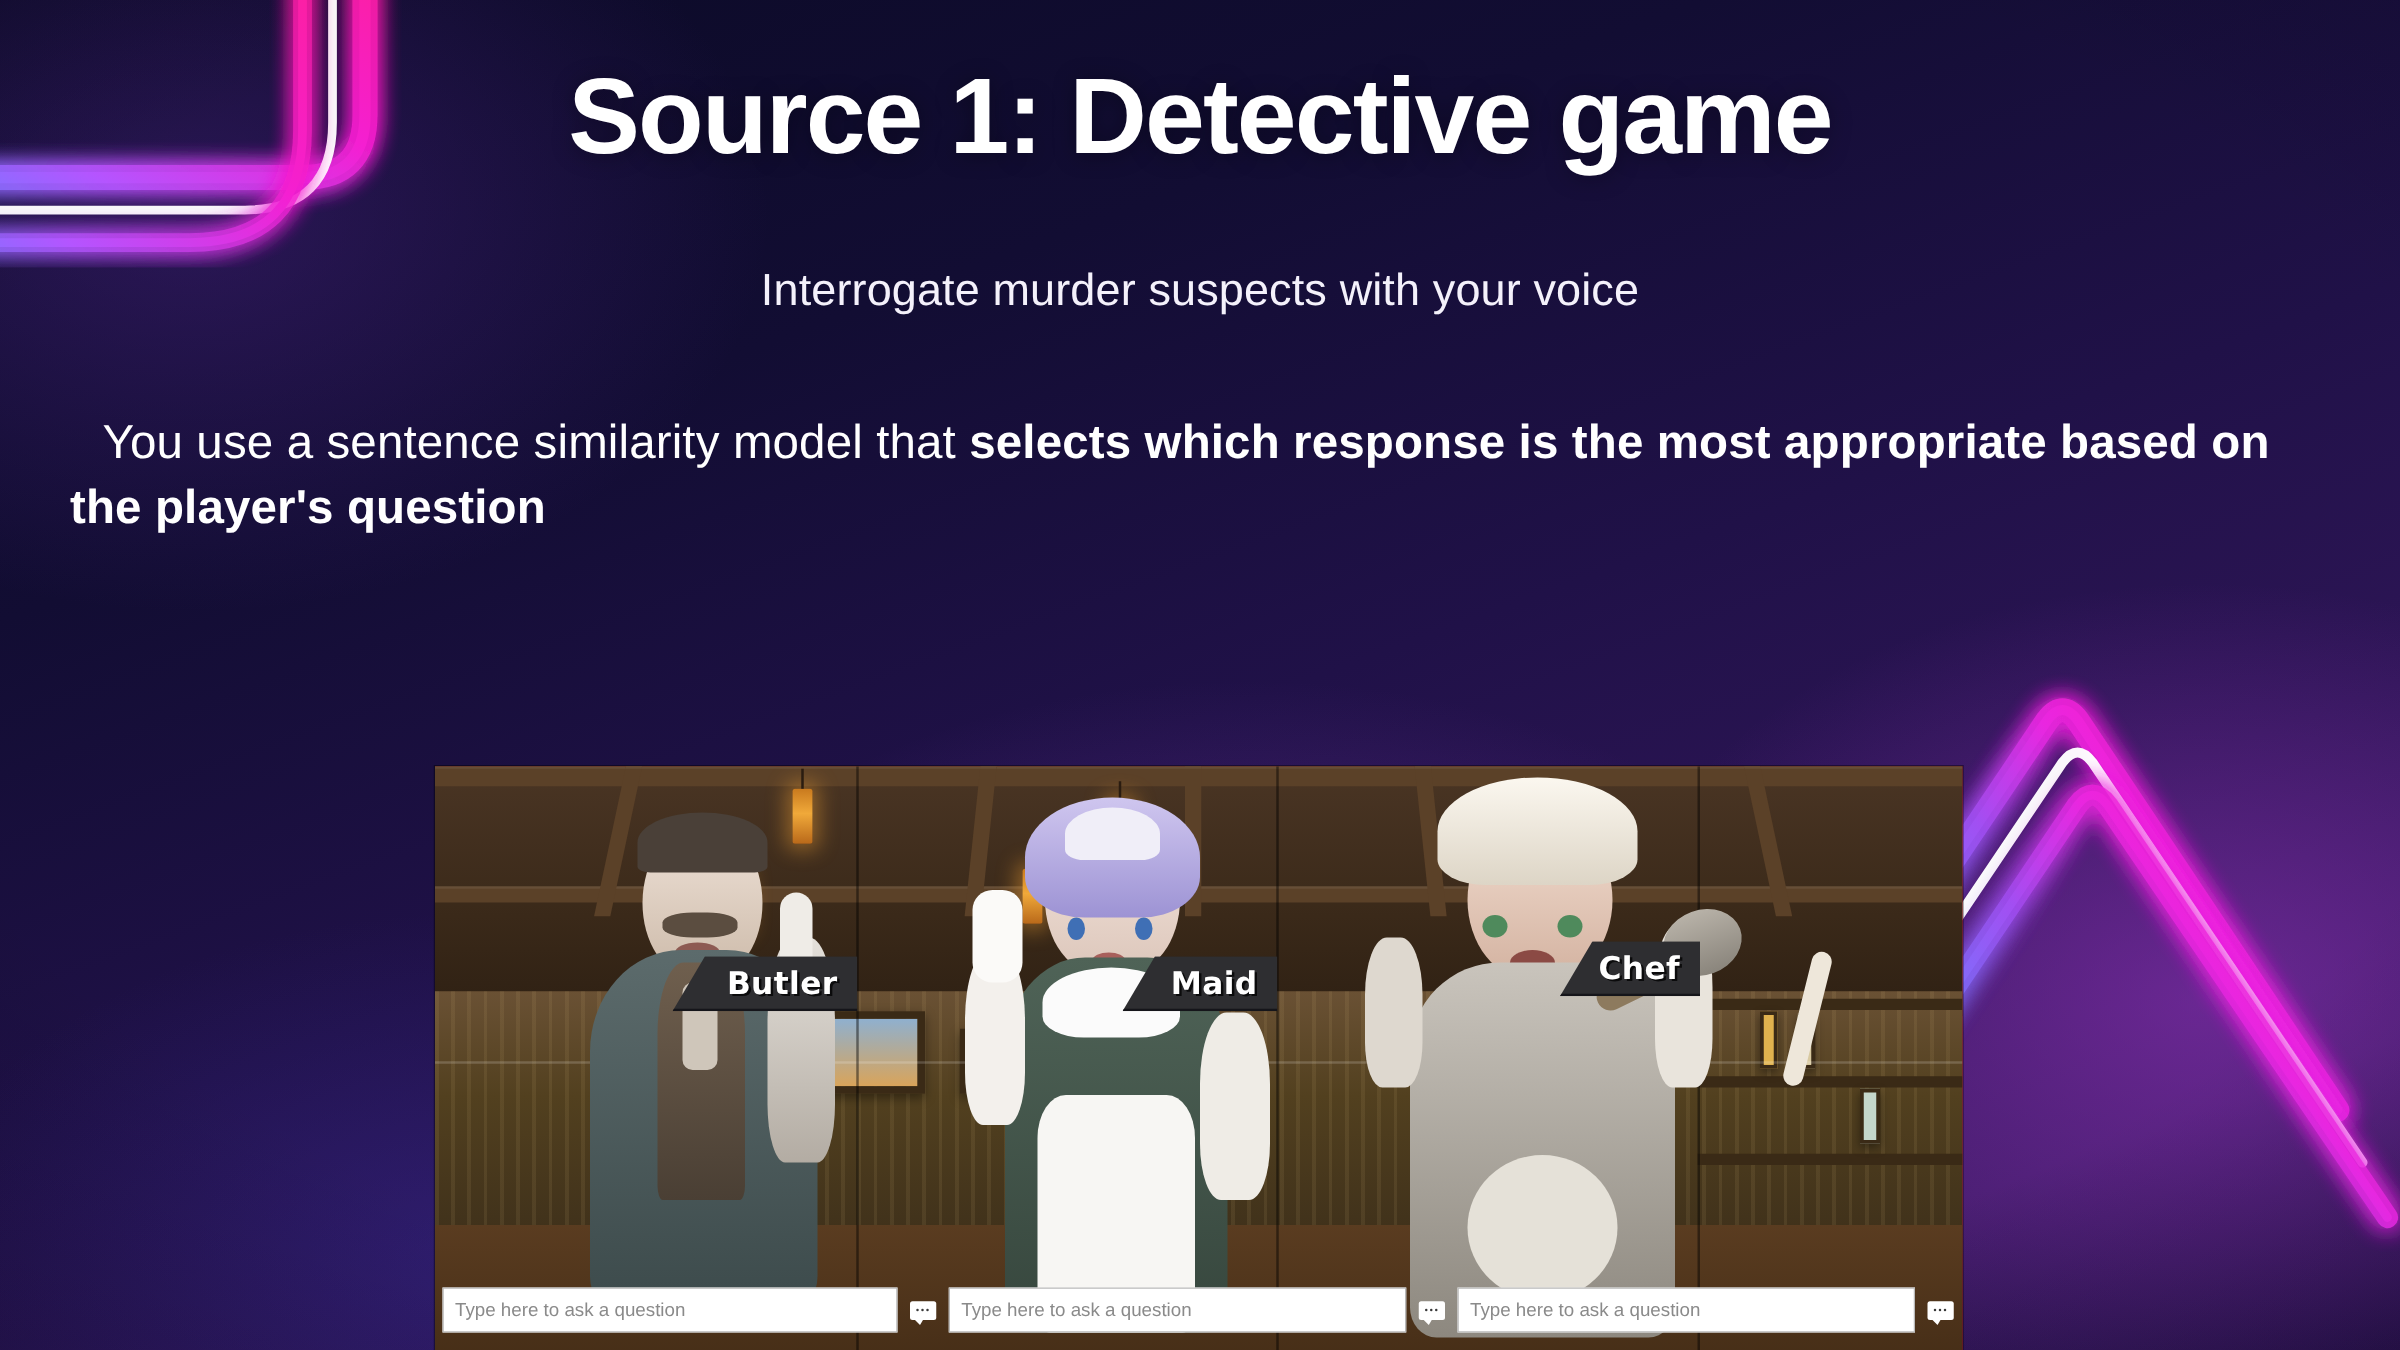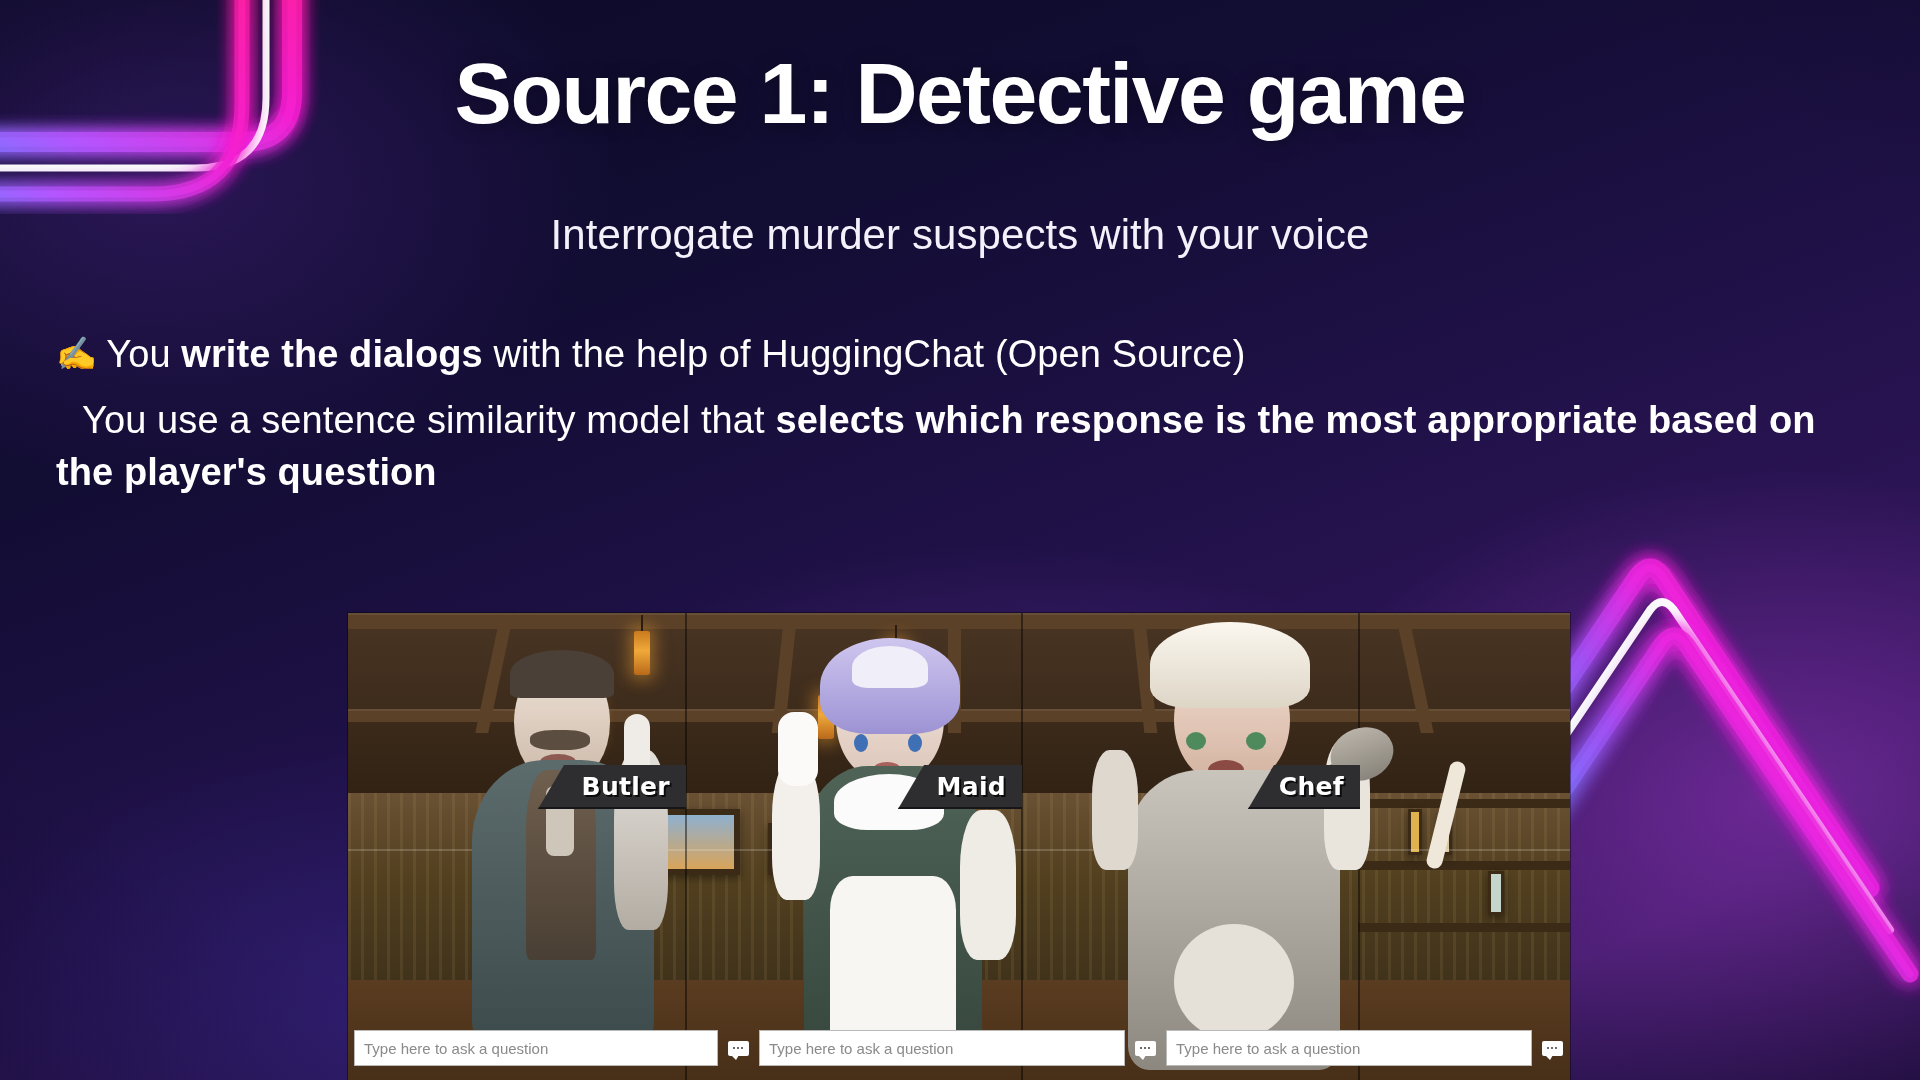--- a/index.html
+++ b/index.html
@@ -33,21 +33,21 @@
   .title{
     position:absolute; left:0; right:0; top:48px;
     text-align:center;
     font-size:86px; font-weight:700; color:#ffffff;
     letter-spacing:-1.5px; line-height:1.05;
     text-shadow:0 2px 18px rgba(0,0,0,0.35);
   }
   .subtitle{
     position:absolute; left:0; right:0; top:211px;
     text-align:center;
-    font-size:42px; font-weight:400; color:#f4f1fb;
+    font-size:36px; font-weight:400; color:#f4f1fb;
     letter-spacing:0.1px;
   }
 
   
   .body-text{
     position:absolute; left:56px; right:56px; top:328px;
     color:#ffffff; font-size:38px; line-height:1.37;
     letter-spacing:0.1px;
   }
   .body-text p{ margin:0 0 14px 0; }
@@ -207,23 +207,20 @@
   <path d="M -26 350 L 160 74 Q 172 58 184 74 L 400 394" fill="none" stroke="#ffffff" stroke-width="8" stroke-linecap="round" opacity="0.97"></path>
   <path d="M -12 382 L 172 108 Q 184 92 196 108 L 420 438" fill="none" stroke="url(#gTR)" stroke-width="17" stroke-linecap="round" filter="url(#glowTR)" opacity="0.92"></path>
   <path d="M -12 382 L 172 108 Q 184 92 196 108 L 420 438" fill="none" stroke="url(#gTR)" stroke-width="7" stroke-linecap="round"></path>
 </svg>
 
 <h1 class="title">Source 1: Detective game</h1>
 <div class="subtitle">Interrogate murder suspects with your voice</div>
 
 <div class="body-text">
   <p>
-    <span class="pen">✍</span><span>You </span><b>write the dialogs</b><span> with the help of HuggingChat (Open Source)</span>
-  </p>
-  <p>
     <span class="indent"></span><span>You use a sentence similarity model that </span><b>selects which response is the most appropriate based on the player's question</b>
   </p>
 </div>
 
 <div class="game">
 
   <div class="ceil"></div>
   <div class="beam" style="left:0;top:0;width:100%;height:16px;"></div>
   <div class="beam" style="left:0;top:96px;width:100%;height:13px;"></div>
   <div class="beam" style="left:140px;top:0;width:13px;height:120px;transform:skewX(-12deg);"></div>
@@ -305,21 +302,21 @@
   </div>
 
   <div class="silhouette" style="position:absolute;left:1090px;bottom:210px;width:16px;height:110px;background:#eee7da;border-radius:8px;transform:rotate(14deg);"></div>
 
   <div class="namebar" style="left:190px;top:152px;width:148px;">
     <span>Butler</span>
   </div>
   <div class="namebar" style="left:550px;top:152px;width:124px;">
     <span>Maid</span>
   </div>
-  <div class="namebar" style="left:900px;top:152px;width:112px;">
+  <div class="namebar" style="left:900px;top:140px;width:112px;">
     <span>Chef</span>
   </div>
 
   <div class="inputs">
 
     <div class="cell">
       <div class="txt">Type here to ask a question</div>
       <div class="sendbtn">
         <div class="bubble">
           <div class="dot"></div>

